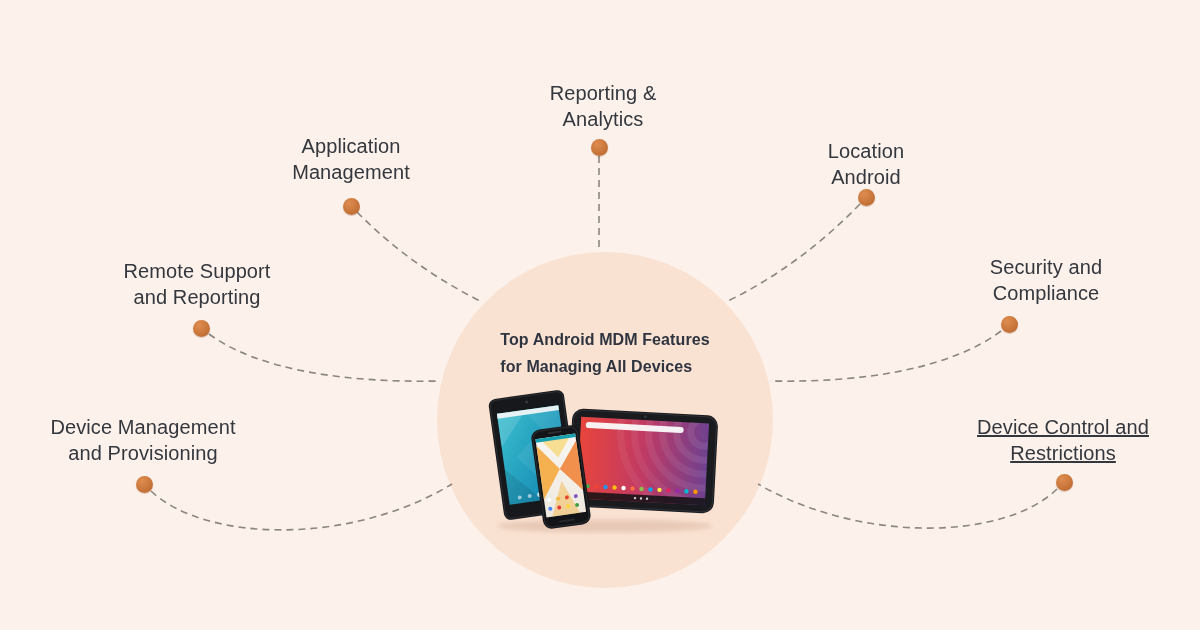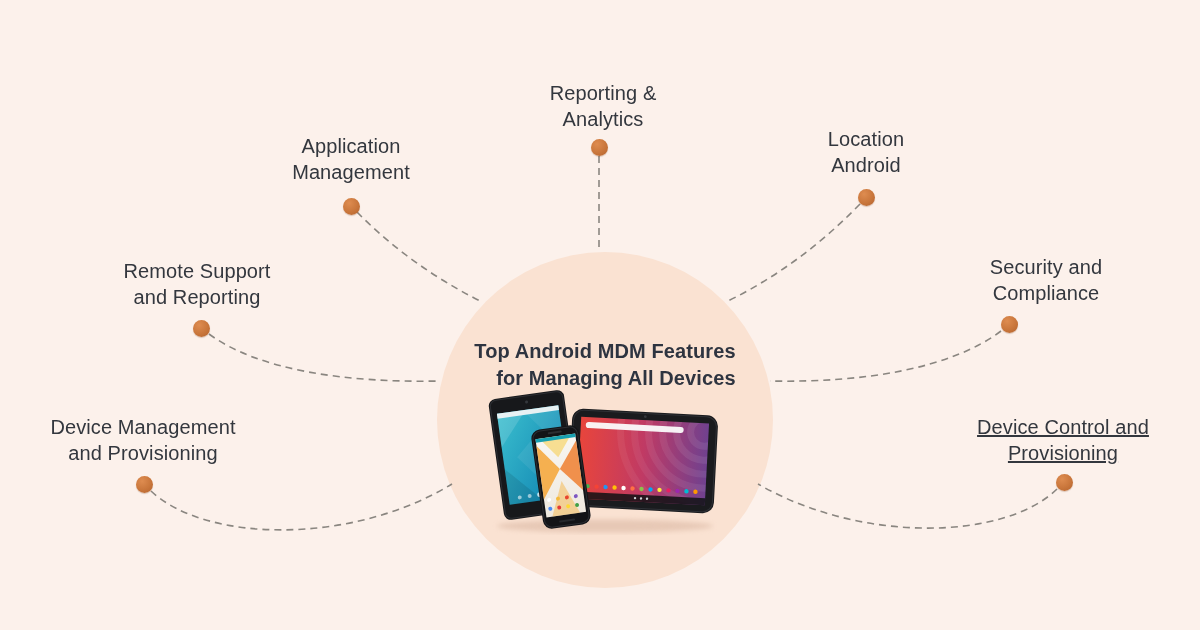--- a/index.html
+++ b/index.html
@@ -29,29 +29,29 @@
     background:radial-gradient(circle at 36% 30%, var(--dot-highlight) 0%, var(--dot) 55%, #B2622D 100%);
     box-shadow:0 1px 1px rgba(120,60,20,0.25);
   }
   .label{
     position:absolute;transform:translateX(-50%);text-align:center;
     color:var(--label-text);font-size:20px;line-height:26px;letter-spacing:0.1px;
   }
   .label span{display:block;white-space:nowrap;}
   .title{
     position:absolute;left:605px;top:326px;transform:translateX(-50%);
-    text-align:right;font-size:20px;line-height:27px;font-weight:bold;
-    color:var(--title-text);letter-spacing:0.1px;margin-top:12px;
+    text-align:left;font-size:16px;line-height:27px;font-weight:bold;
+    color:var(--title-text);letter-spacing:0.1px;
   }
   .title span{display:block;white-space:nowrap;}
   .devices{position:absolute;left:477px;top:385px;width:260px;height:150px;}
   
   .f0{left:603px;top:80px;}
   .f1{left:351px;top:133px;}
-  .f2{left:866px;top:126px;}
+  .f2{left:866px;top:138px;}
   .f3{left:175px;top:258px;margin-left:22px;}
   .f4{left:1010px;top:254px;margin-left:36px;}
   .f5{left:143px;top:414px;}
   .f6{left:1063px;top:414px;text-decoration:underline;}
   
   .d0{left:590.5px;top:138.5px;}
   .d1{left:342.5px;top:197.5px;}
   .d2{left:857.5px;top:188.5px;}
   .d3{left:192.5px;top:319.5px;}
   .d4{left:1000.5px;top:315.5px;}
@@ -102,21 +102,21 @@
   <div class="label f4">
     <span>Security and</span>
     <span>Compliance</span>
   </div>
   <div class="label f5">
     <span>Device Management</span>
     <span>and Provisioning</span>
   </div>
   <div class="label f6">
     <span>Device Control and</span>
-    <span>Provisioning</span>
+    <span>Restrictions</span>
   </div>
 
   <div class="title">
     <span>Top Android MDM Features</span>
     <span>for Managing All Devices</span>
   </div>
 
   <svg class="devices" viewBox="0 0 260 150" aria-hidden="true">
     <defs>
       <linearGradient id="tealWall" x1="0" y1="0" x2="1" y2="1">

